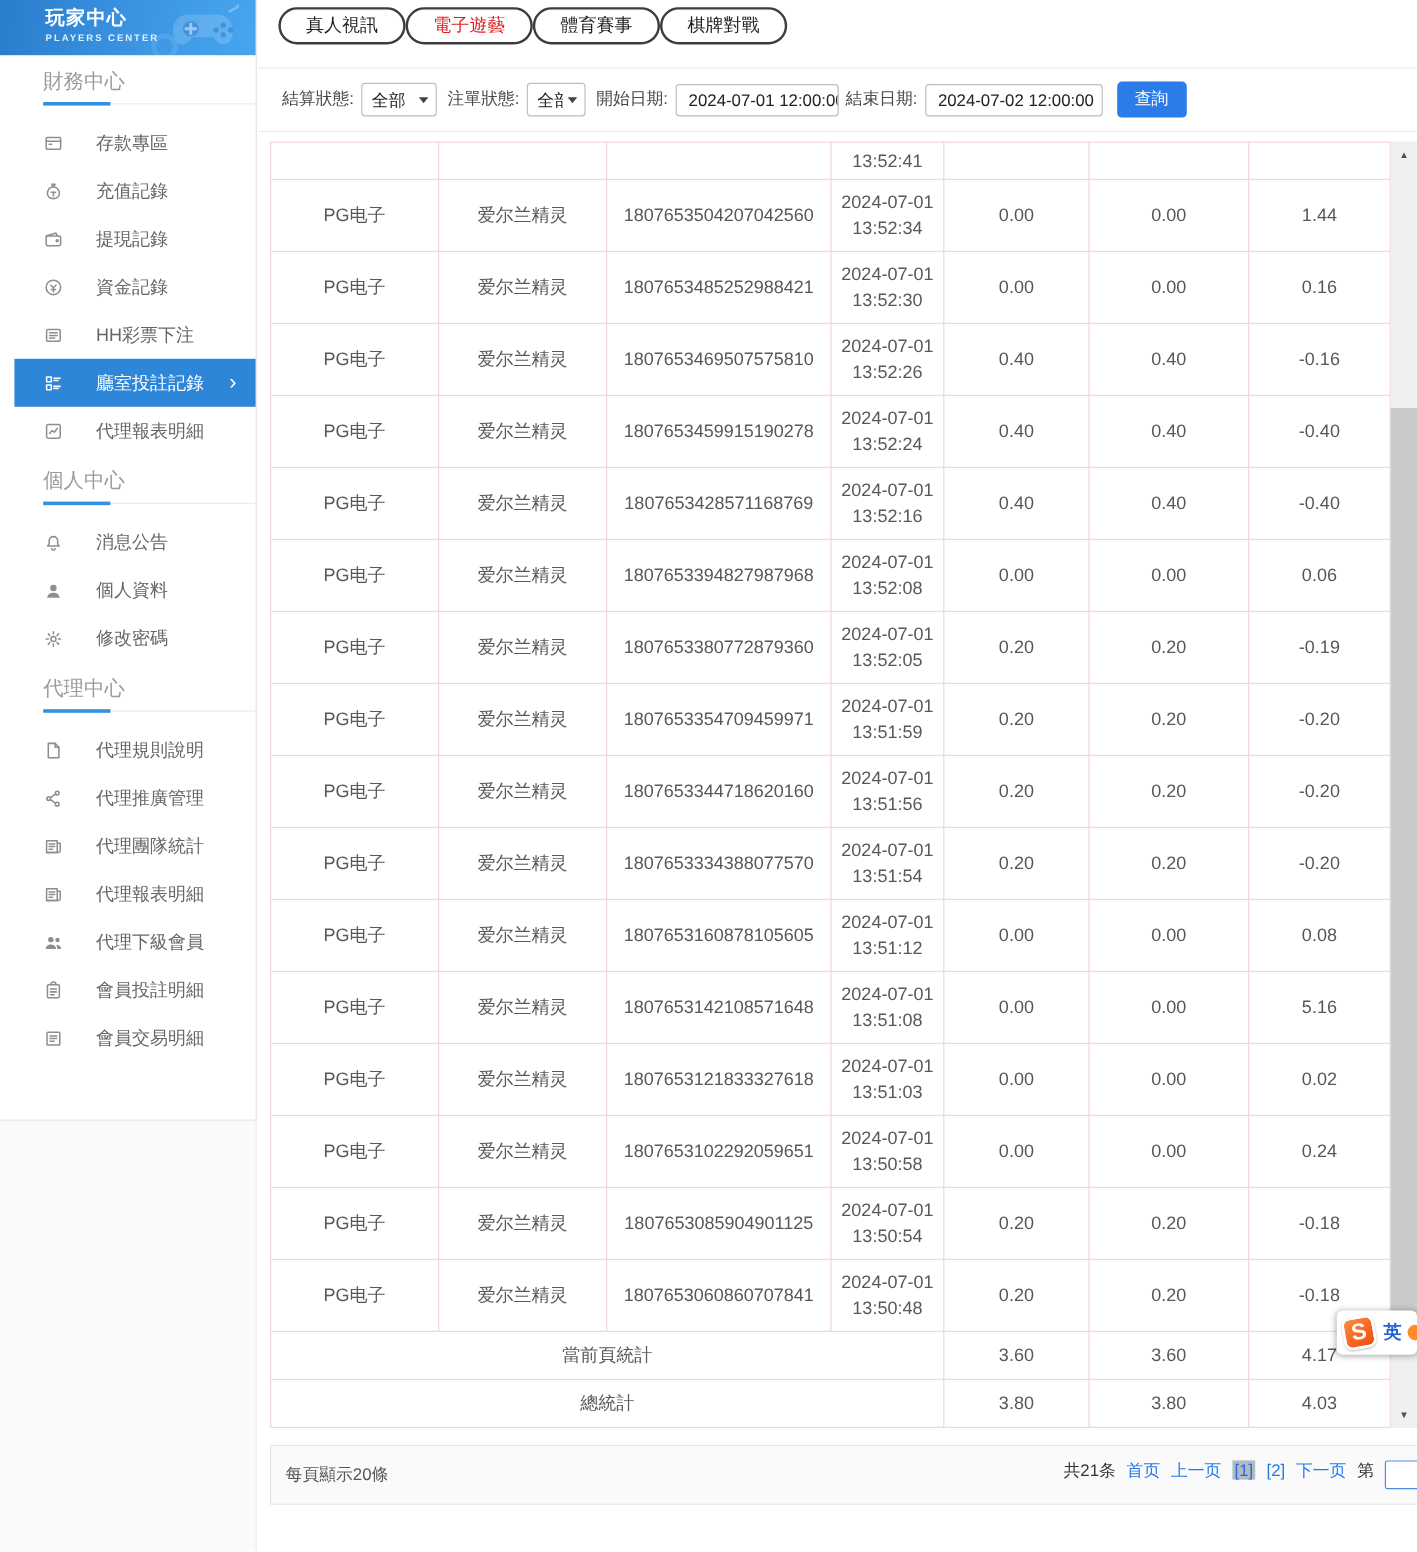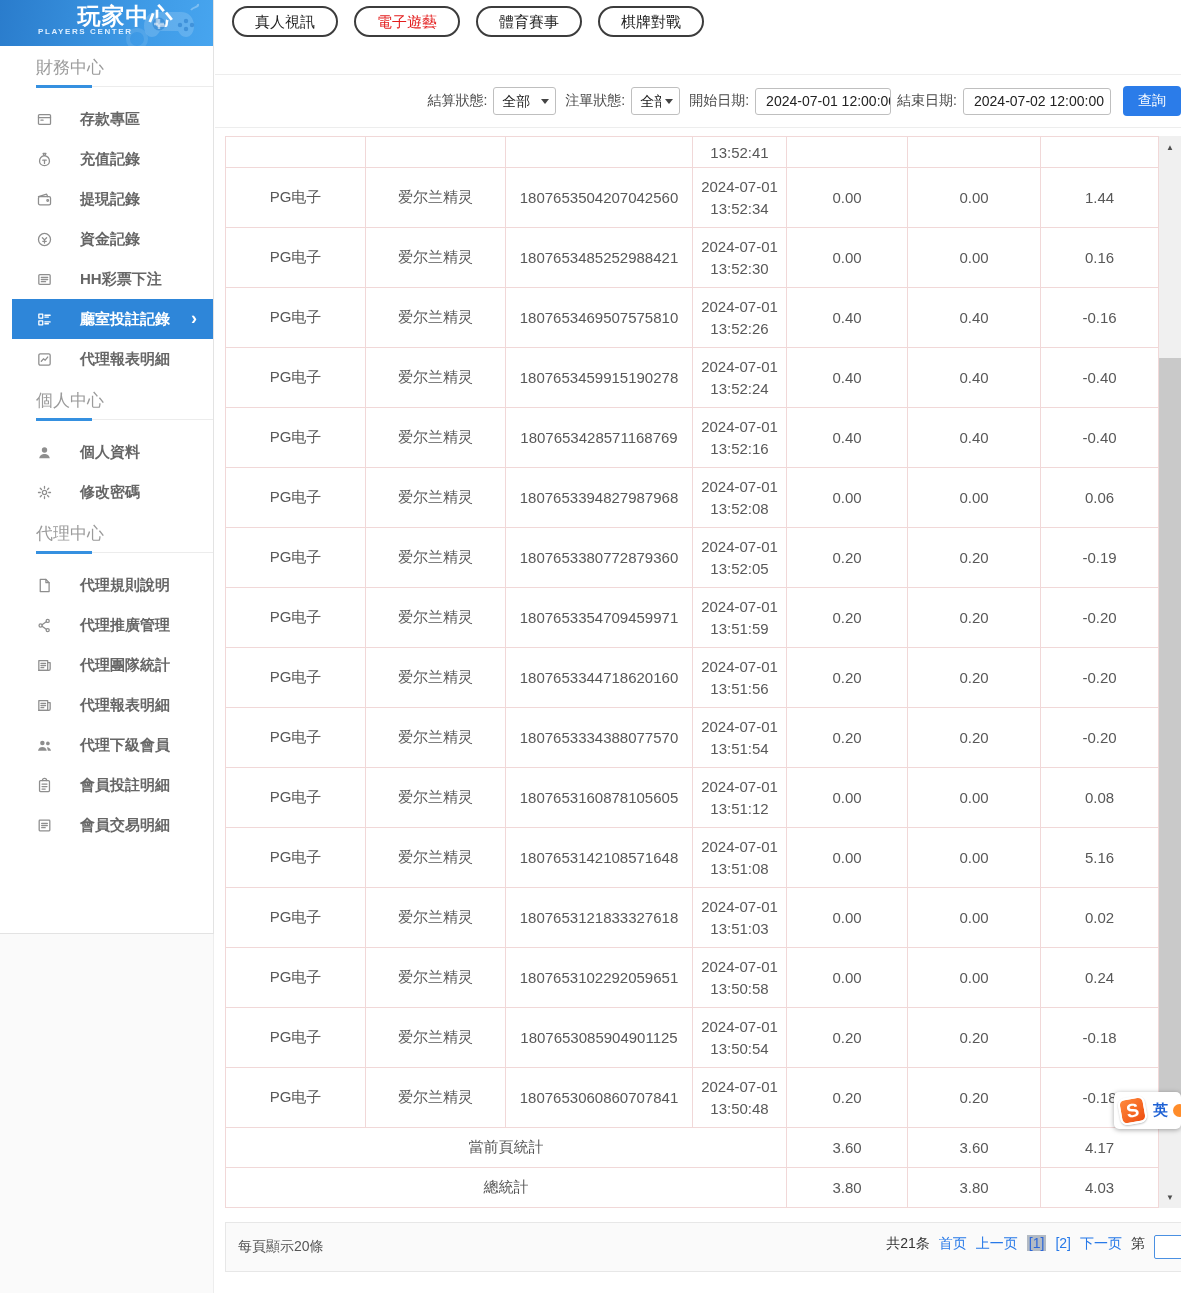--- a/index.html
+++ b/index.html
@@ -8,46 +8,46 @@
     position:relative; background:#fff; overflow:hidden;
     font-family:"Liberation Sans","DejaVu Sans",sans-serif;
   }
   
   .sidebar { position:absolute; top:0; left:0; width:214px; height:934px;
     background:#fff; border-right:1px solid #e3e3e3; border-bottom:1px solid #e3e3e3; }
   .sidebar-below { position:absolute; top:934px; left:0; width:214px; height:359px;
     background:#fafafa; border-right:1px solid #ededed; }
   .side-header { height:46px; position:relative; overflow:hidden; padding:5px 0 0 38px;
     background:linear-gradient(100deg,#2a7ccc 0%,#3e9ae6 65%,#47a5ef 100%); }
-  .side-title { color:#fff; font-size:23px; font-weight:bold; letter-spacing:1px; line-height:22px;text-align:center; }
+  .side-title { color:#fff; font-size:16px; font-weight:bold; letter-spacing:1px; line-height:22px; }
   .side-sub { color:#dceeff; font-size:8px; font-weight:bold; letter-spacing:1.6px; }
   .deco-gamepad { position:absolute; right:4px; top:2px; width:70px; height:44px; }
   .deco-circle { position:absolute; left:126px; top:28px; width:22px; height:22px;
     border-radius:50%; border:4px solid rgba(255,255,255,.10); }
   .section-title { color:#9b9b9b; font-size:17px; margin:10px 0 6px 36px; height:24px; line-height:24px; }
   .section-rule { height:1px; background:#ececec; margin-left:36px; position:relative; }
   .section-rule::before { content:""; position:absolute; left:0; top:-1px; width:56px; height:3px; background:#3590e0; }
   .section-items { margin-top:12px; margin-bottom:2px; }
   .side-item { height:40px; display:flex; align-items:center; padding-left:36px;
-    color:#666; font-size:15px; cursor:pointer; position:relative;font-weight:bold; }
+    color:#666; font-size:15px; cursor:pointer; position:relative; }
   .side-icon { width:17px; height:17px; color:#8e8e8e; flex:0 0 17px; }
   .side-icon svg { width:100%; height:100%; display:block; }
   .side-label { margin-left:27px; white-space:nowrap; }
   .side-item.active { background:#2e86d9; color:#fff; margin-left:12px; padding-left:24px; }
   .side-item.active .side-icon { color:#fff; }
   .chevron { display:none; position:absolute; right:16px; top:9px; font-size:18px; line-height:20px; color:#fff; }
   .chevron.show { display:block; }
   
   .main { position:absolute; left:215px; top:0; width:966px; height:1293px; background:#fff; }
-  .tabbar { height:75px; border-bottom:1px solid #ededed; padding:6px 0 0 17px; display:flex; gap:16px; }
+  .tabbar { height:57px; border-bottom:1px solid #ededed; padding:6px 0 0 17px; display:flex; }
   .tab-pill { height:31px; padding:0 21px; border:2px solid #3c3c3c; border-radius:17px;
     background:#fff; font-size:15px; color:#1f1f1f; font-family:inherit; cursor:pointer; line-height:26px; }
   .tab-pill.active { color:#e31d1d; }
   .filterbar { height:53px; border-bottom:1px solid #ededed; display:flex; align-items:center;
-    padding-left:20px; font-size:14px; color:#4a4a4a;justify-content:flex-end; }
+    padding-left:20px; font-size:14px; color:#4a4a4a; }
   .f-label { margin-right:6px; white-space:nowrap; }
   .select-wrap { position:relative; margin-right:9px; }
   select { appearance:none; -webkit-appearance:none; border:1px solid #bfbfbf; border-radius:3px;
     background:#fff; height:28px; font-size:14px; color:#222; padding:0 18px 0 8px; font-family:inherit; }
   .select-settle select { width:63px; }
   .select-order select { width:49px; }
   .select-wrap::after { content:""; position:absolute; right:7px; top:12px; pointer-events:none;
     border-left:4px solid transparent; border-right:4px solid transparent; border-top:5px solid #444; }
   .date-input { height:27px; border:1px solid #bfbfbf; border-radius:3px; font-size:14px;
     color:#222; padding-left:10px; font-family:inherit; margin-right:6px; }
@@ -197,20 +197,30 @@
             </div>
 
         </div>
       </div>
 
       <div class="section">
         <div class="section-title">個人中心</div>
         <div class="section-rule"></div>
         <div class="section-items">
 
+            <div class="side-item">
+              <span class="side-icon">
+              <svg viewBox="0 0 24 24" fill="none" stroke="currentColor" stroke-width="1.8" stroke-linecap="round" stroke-linejoin="round">
+                <path d="M12 4.5a5 5 0 0 1 5 5v3.5l1.8 2.5H5.2L7 13V9.5a5 5 0 0 1 5-5z"></path>
+                <path d="M10 18.5a2 2 0 0 0 4 0"></path>
+              </svg>
+            </span>
+              <span class="side-label">消息公告</span>
+
+            </div>
 
             <div class="side-item">
               <span class="side-icon">
               <svg viewBox="0 0 24 24" fill="none" stroke="currentColor" stroke-width="1.8" stroke-linecap="round" stroke-linejoin="round">
                 <circle cx="12" cy="8.5" r="3.8" fill="currentColor" stroke="none"></circle>
                 <path d="M4.5 20c.8-4.5 4.2-6 7.5-6s6.7 1.5 7.5 6z" fill="currentColor" stroke="none"></path>
               </svg>
             </span>
               <span class="side-label">個人資料</span>
 

